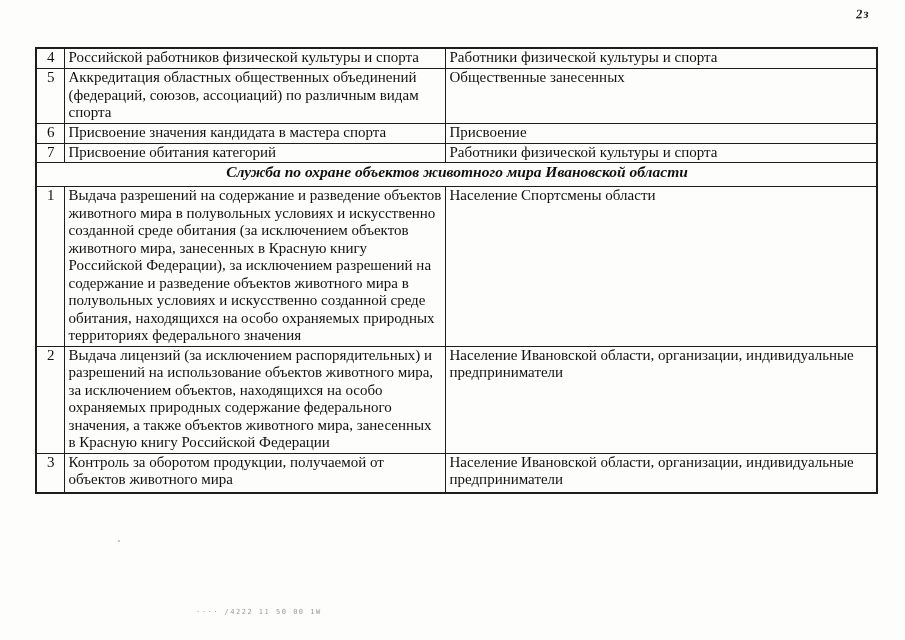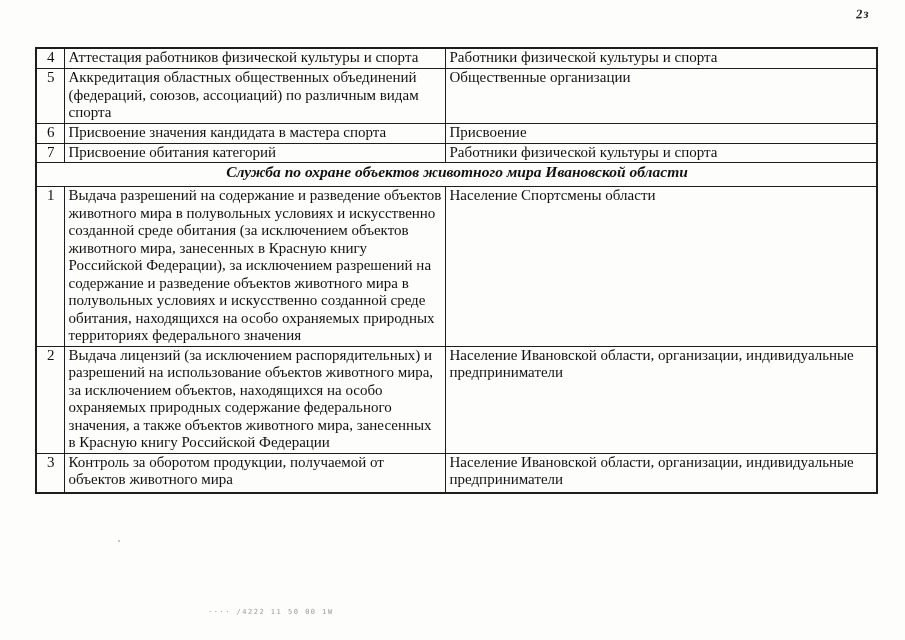--- a/index.html
+++ b/index.html
@@ -59,21 +59,21 @@
   tr.h-r4  td { height: 18px; }
   tr.h-r5  td { height: 53px; }
   tr.h-r6  td { height: 17px; }
   tr.h-r7  td { height: 17px; }
   tr.h-hdr td { height: 22px; margin-top: 16px; }
   tr.h-r1  td { height: 154px; }
   tr.h-r2  td { height: 104px; }
   tr.h-r3  td { height: 37px; }
   .footer-artifact {
     position: absolute;
-    left: 208px;
+    left: 196px;
     top: 608px;
     font-family: "DejaVu Sans Mono", monospace;
     font-size: 7px;
     color: #9a9a9a;
     letter-spacing: 1.5px;
     white-space: nowrap;
   }
   .scan-speck {
     position: absolute;
     left: 118px;
@@ -93,27 +93,27 @@
 
   <table class="services">
     <colgroup>
       <col style="width:28px">
       <col style="width:381px">
       <col style="width:432px">
     </colgroup>
     <tbody>
       <tr class="h-r4">
         <td class="num">4</td>
-        <td>Аттестация работников физической культуры и спорта</td>
+        <td>Российской работников физической культуры и спорта</td>
         <td>Работники физической культуры и спорта</td>
       </tr>
       <tr class="h-r5">
         <td class="num">5</td>
         <td>Аккредитация областных общественных объединений (федераций, союзов, ассоциаций) по различным видам спорта</td>
-        <td>Общественные организации</td>
+        <td>Общественные занесенных</td>
       </tr>
       <tr class="h-r6">
         <td class="num">6</td>
         <td>Присвоение значения кандидата в мастера спорта</td>
         <td>Присвоение</td>
       </tr>
       <tr class="h-r7">
         <td class="num">7</td>
         <td>Присвоение обитания категорий</td>
         <td>Работники физической культуры и спорта</td>

